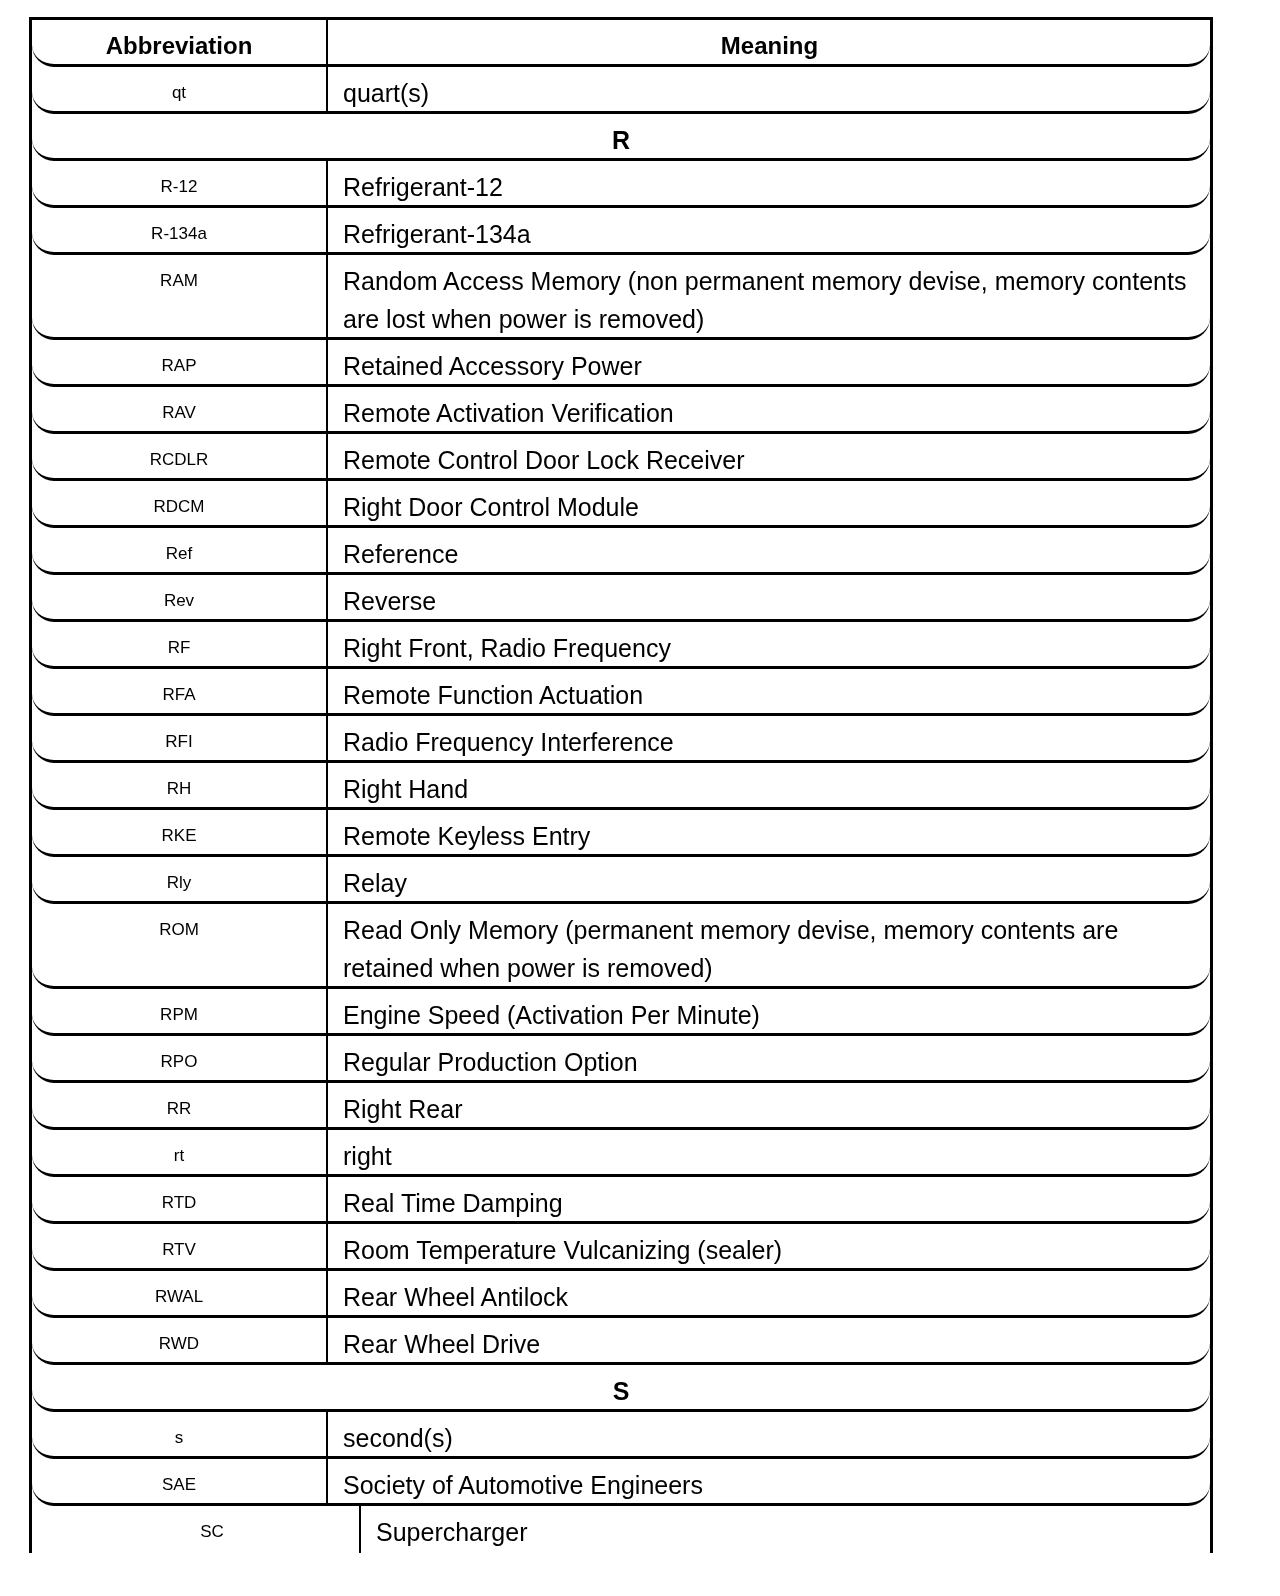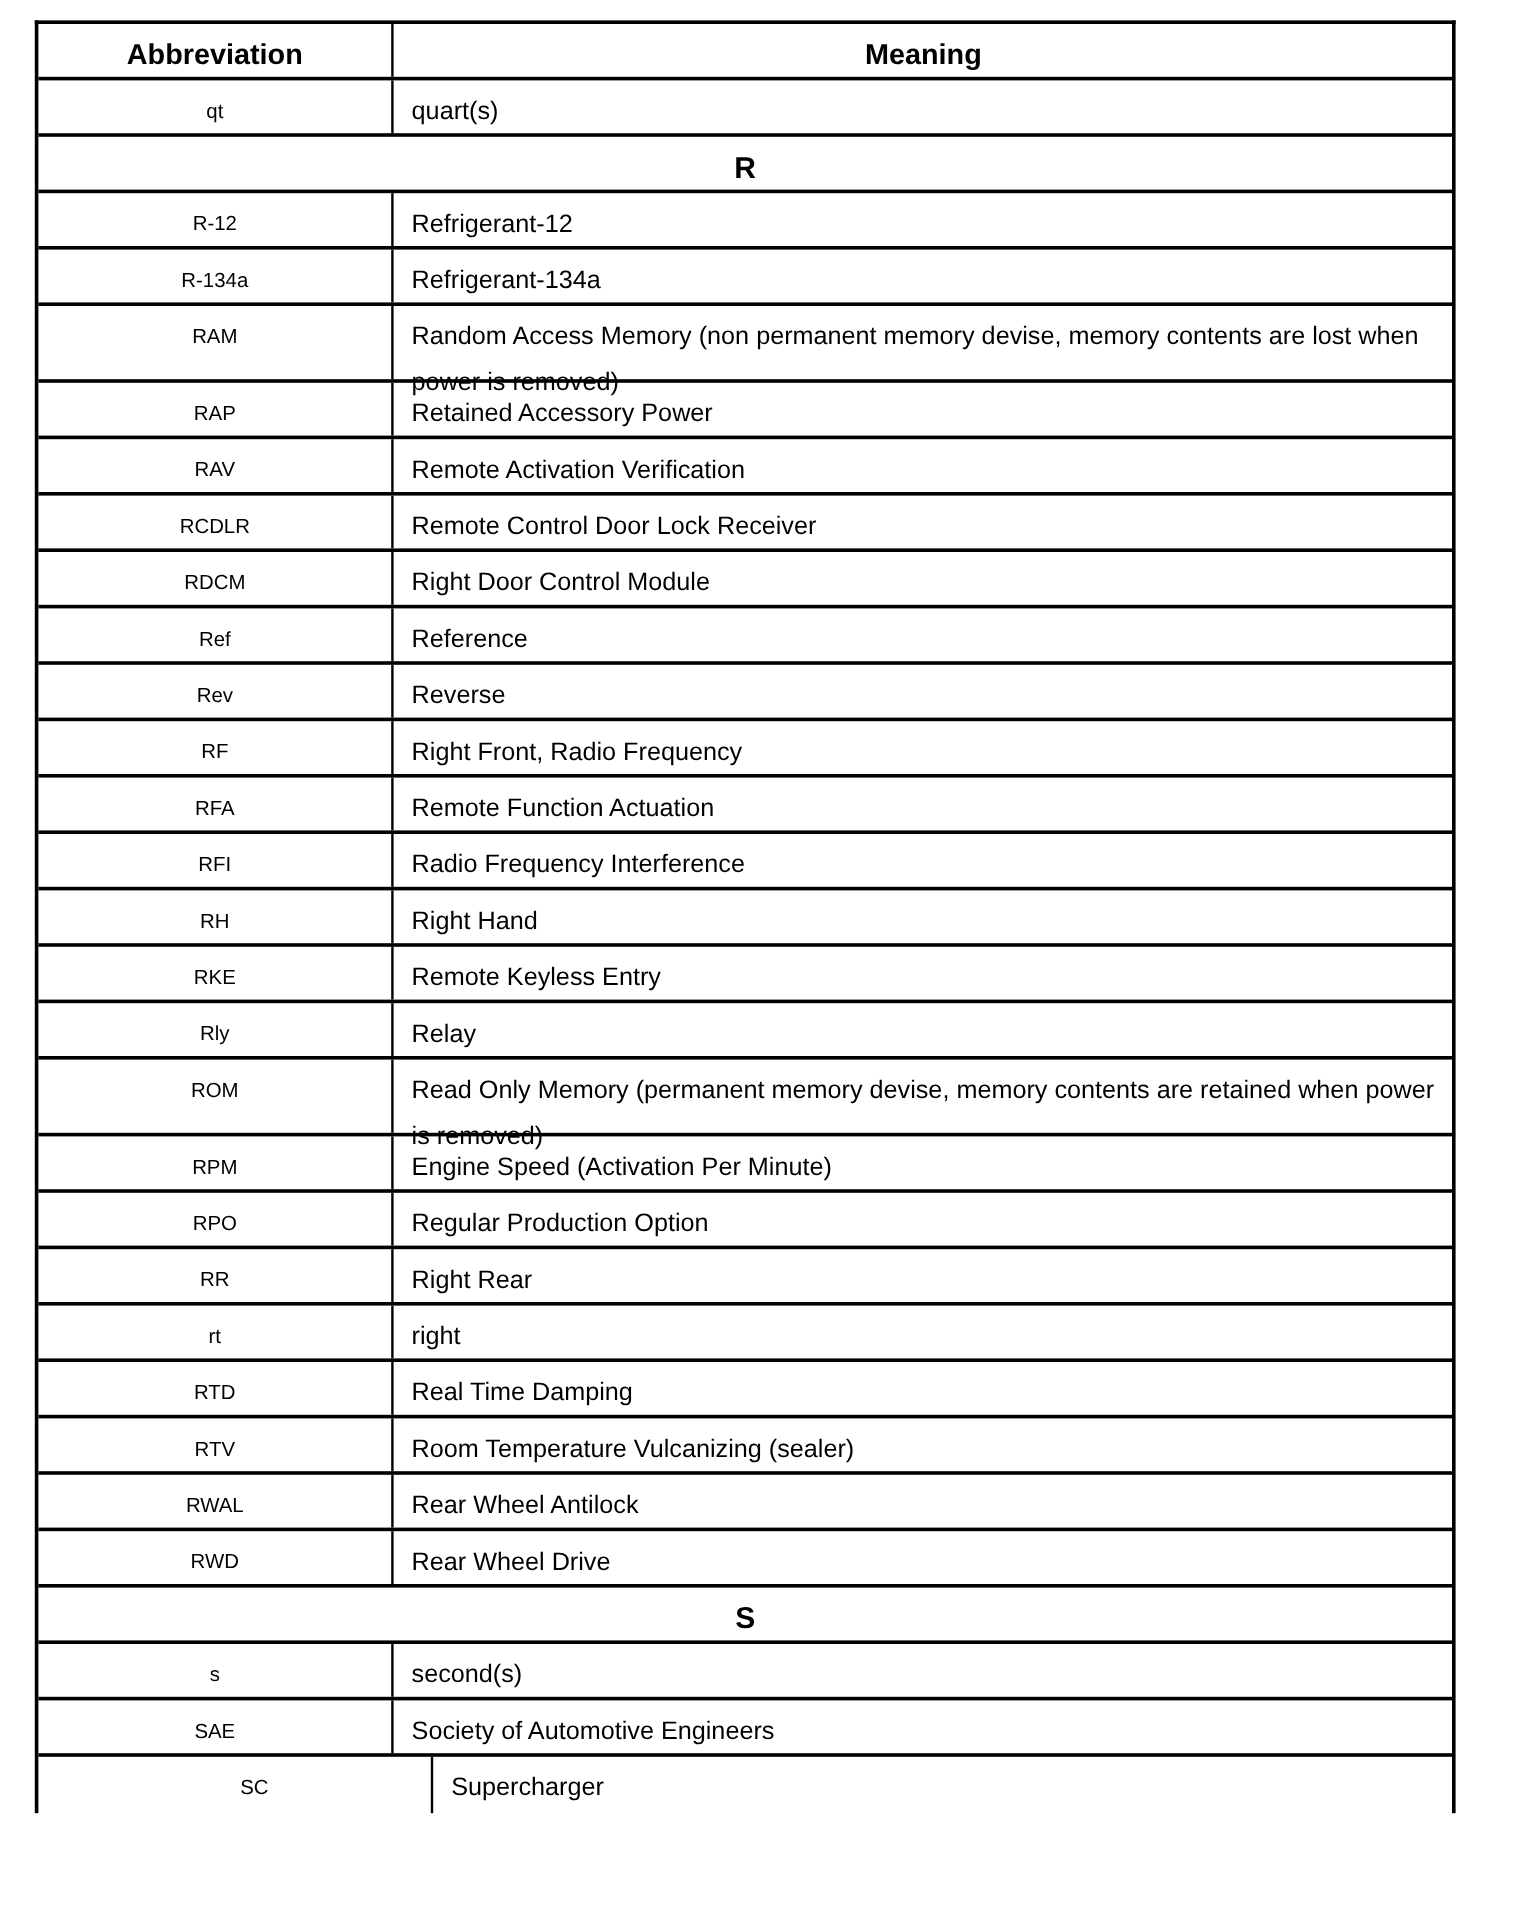--- a/index.html
+++ b/index.html
@@ -1,32 +1,32 @@
 <!DOCTYPE html>
 <html><head>
 <meta charset="utf-8">
 <style>
   html, body { margin: 0; padding: 0; background: #ffffff; }
   body { width: 1280px; height: 1596px; position: relative; overflow: hidden;
          font-family: "Liberation Sans", sans-serif; color: #000; }
   .tbl { position: absolute; left: 29px; top: 17px; width: 1184px;
          border-top: 3px solid #000; border-left: 3px solid #000; border-right: 3px solid #000;
          box-sizing: border-box; }
-  .row { display: flex; border-bottom: 3px solid #000; box-sizing: border-box; }
+  .row { display: flex; border-bottom: 3px solid #000; box-sizing: border-box; border-radius: 22px; }
   .row.last { border-bottom: none; padding-left: 33px; }
   .abbr { width: 296px; flex: none; border-right: 2px solid #000; text-align: center;
           font-size: 17px; padding: 7px 0 0 0; box-sizing: border-box; }
-  .mean { flex: 1; font-size: 21px; padding: 7px 14px 0 15px; line-height: 38px;
+  .mean { flex: 1; font-size: 25px; padding: 7px 14px 0 15px; line-height: 38px;
           box-sizing: border-box; }
   .abbr { line-height: 38px; }
   .hdr .abbr, .hdr .mean { font-weight: bold; text-align: center; font-size: 24px; }
   .sec { justify-content: center; font-weight: bold; font-size: 25px; line-height: 38px;
          padding-top: 7px; }
   .h1 { height: 47px; }
-  .h2 { height: 64px; }
+  .h2 { height: 85px; }
 </style>
 </head>
 <body>
 
 <div class="tbl">
   <div class="row hdr h1">
     <div class="abbr">Abbreviation</div>
     <div class="mean">Meaning</div>
   </div>
   <div id="rows">

